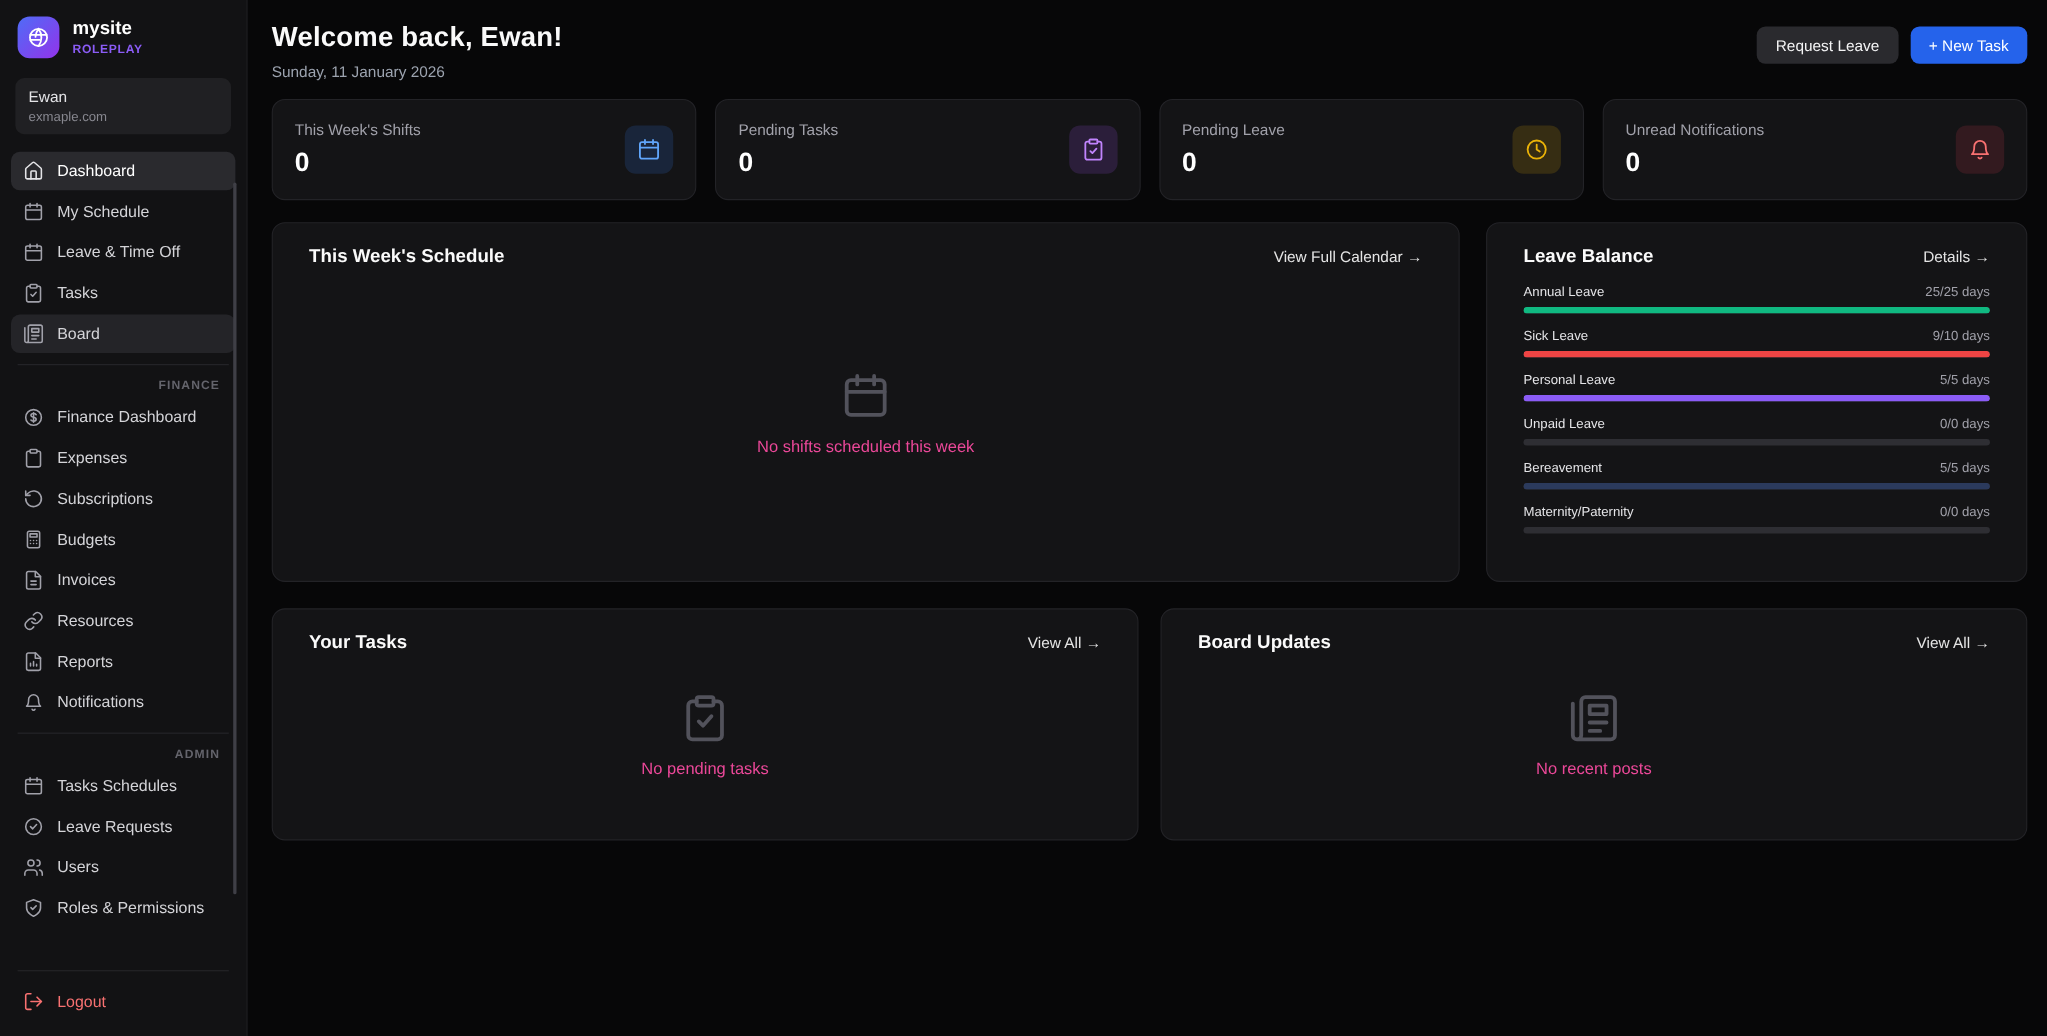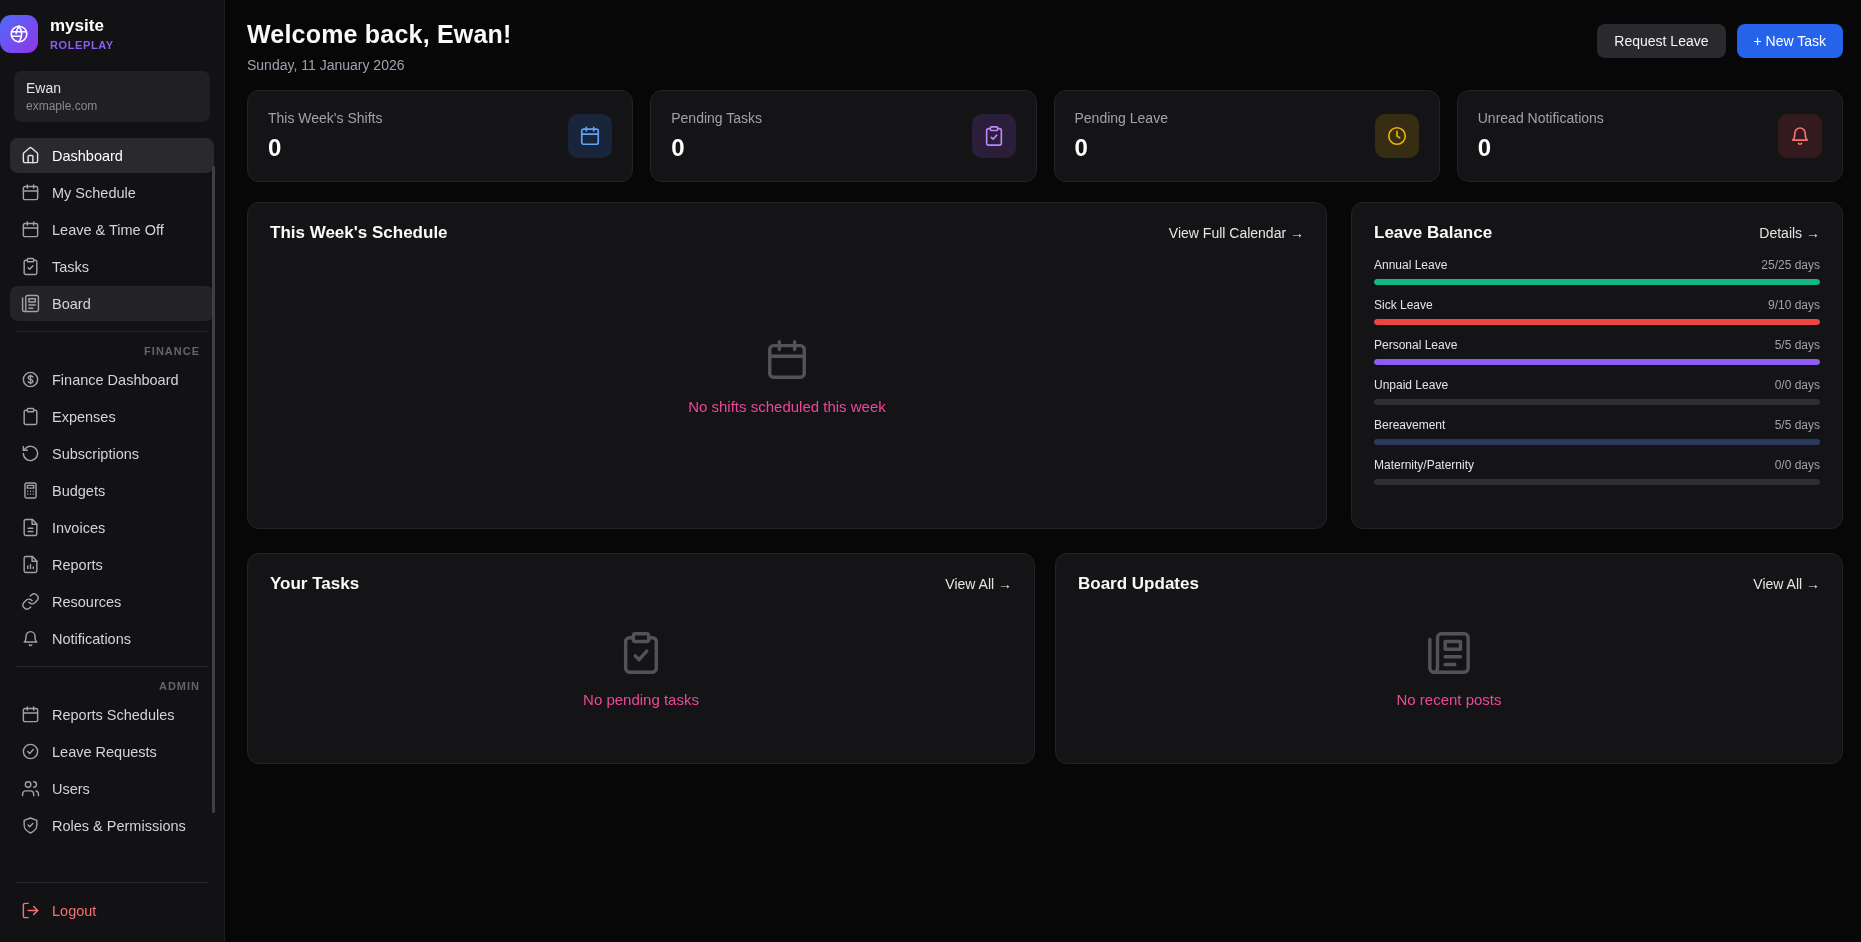--- a/index.html
+++ b/index.html
@@ -10,21 +10,21 @@
     font-family:"Liberation Sans", sans-serif;
     display:flex;
   }
 
   
   .sidebar {
     width:225px; min-width:225px; height:942px;
     background:#121214; border-right:1px solid #1d1d20;
     display:flex; flex-direction:column; position:relative;
   }
-  .logo-row { display:flex; align-items:center; gap:12px; padding:15px 0 12px; }
+  .logo-row { display:flex; align-items:center; gap:12px; padding:15px 16px 12px; }
   .logo-badge {
     width:38px; height:38px; border-radius:11px;
     background:linear-gradient(135deg,#4f6cf7,#9333ea);
     display:flex; align-items:center; justify-content:center; color:#fff;
   }
   .logo-badge svg { width:22px; height:22px; }
   .brand-name { font-size:17px; font-weight:700; color:#fff; line-height:1.1; }
   .brand-sub { font-size:11px; font-weight:700; color:#8b5cf6; letter-spacing:.6px; margin-top:3px; }
 
   .user-card { margin:6px 14px 14px; background:#202023; border-radius:8px; padding:9px 12px; }
@@ -61,21 +61,21 @@
   .stats-row { display:grid; grid-template-columns:repeat(4,1fr); gap:17px; margin-bottom:20px; }
   .stat-card {
     height:92px; background:#141416; border:1px solid #232327; border-radius:12px;
     padding:16px 20px; display:flex; justify-content:space-between; align-items:center;
   }
   .stat-label { font-size:14px; color:#a1a1aa; }
   .stat-value { font-size:24px; font-weight:700; color:#fff; margin-top:8px; }
   .stat-icon { width:44px; height:44px; border-radius:10px; display:flex; align-items:center; justify-content:center; flex:none; }
   .stat-icon svg { width:22px; height:22px; }
 
-  .card { background:#141416; border:1px solid #232327; border-radius:12px; padding:20px 22px; }
+  .card { background:#141416; border:1px solid #232327; border-radius:12px; padding:20px 33px; }
   .card-header { display:flex; justify-content:space-between; align-items:center; }
   .card-title { font-size:17px; font-weight:700; }
   .card-link { font-size:14px; color:#e5e5e5; cursor:pointer; }
 
   .row2 { display:grid; grid-template-columns:1fr 492px; gap:24px; margin-bottom:24px; }
   .tall-card { height:327px; display:flex; flex-direction:column; }
   .empty-state { flex:1; display:flex; flex-direction:column; align-items:center; justify-content:center; gap:15px; }
   .empty-state svg { width:46px; height:46px; stroke:#52525b; }
   .empty-text { font-size:15px; color:#ec4899; }
 
@@ -205,55 +205,55 @@
             <path d="M14.5 2H6a2 2 0 0 0-2 2v16a2 2 0 0 0 2 2h12a2 2 0 0 0 2-2V7.5z"></path>
             <path d="M14 2v6h6"></path>
             <path d="M9 13h6M9 17h6"></path>
           </svg>
         </span>
         <span>Invoices</span>
       </div>
       <div class="nav-item">
         <span style="display: flex;">
           <svg viewBox="0 0 24 24" fill="none" stroke="currentColor" stroke-width="1.8" stroke-linecap="round" stroke-linejoin="round">
+            <path d="M10 13a5 5 0 0 0 7.5.5l3-3a5 5 0 0 0-7-7l-1.7 1.7"></path>
+            <path d="M14 11a5 5 0 0 0-7.5-.5l-3 3a5 5 0 0 0 7 7l1.7-1.7"></path>
+          </svg>
+        </span>
+        <span>Resources</span>
+      </div>
+      <div class="nav-item">
+        <span style="display: flex;">
+          <svg viewBox="0 0 24 24" fill="none" stroke="currentColor" stroke-width="1.8" stroke-linecap="round" stroke-linejoin="round">
             <path d="M14.5 2H6a2 2 0 0 0-2 2v16a2 2 0 0 0 2 2h12a2 2 0 0 0 2-2V7.5z"></path>
             <path d="M14 2v6h6"></path>
             <path d="M8.5 17v-3M12 17v-5M15.5 17v-2"></path>
           </svg>
         </span>
         <span>Reports</span>
       </div>
       <div class="nav-item">
         <span style="display: flex;">
           <svg viewBox="0 0 24 24" fill="none" stroke="currentColor" stroke-width="1.8" stroke-linecap="round" stroke-linejoin="round">
-            <path d="M10 13a5 5 0 0 0 7.5.5l3-3a5 5 0 0 0-7-7l-1.7 1.7"></path>
-            <path d="M14 11a5 5 0 0 0-7.5-.5l-3 3a5 5 0 0 0 7 7l1.7-1.7"></path>
-          </svg>
-        </span>
-        <span>Resources</span>
-      </div>
-      <div class="nav-item">
-        <span style="display: flex;">
-          <svg viewBox="0 0 24 24" fill="none" stroke="currentColor" stroke-width="1.8" stroke-linecap="round" stroke-linejoin="round">
             <path d="M6.3 9a5.7 5.7 0 0 1 11.4 0c0 6 2.3 7.5 2.3 7.5H4s2.3-1.5 2.3-7.5"></path>
             <path d="M10.4 20a1.8 1.8 0 0 0 3.2 0"></path>
           </svg>
         </span>
         <span>Notifications</span>
       </div>
       <div class="divider"></div>
       <div class="section-heading">ADMIN</div>
       <div class="nav-item">
         <span style="display: flex;">
           <svg viewBox="0 0 24 24" fill="none" stroke="currentColor" stroke-width="1.8" stroke-linecap="round" stroke-linejoin="round">
             <rect x="3" y="4.5" width="18" height="16.5" rx="2"></rect>
             <path d="M8 2.5v4M16 2.5v4M3 10h18"></path>
           </svg>
         </span>
-        <span>Reports Schedules</span>
+        <span>Tasks Schedules</span>
       </div>
       <div class="nav-item">
         <span style="display: flex;">
           <svg viewBox="0 0 24 24" fill="none" stroke="currentColor" stroke-width="1.8" stroke-linecap="round" stroke-linejoin="round">
             <circle cx="12" cy="12" r="9"></circle>
             <path d="m8.5 12 2.5 2.5 4.5-5"></path>
           </svg>
         </span>
         <span>Leave Requests</span>
       </div>

